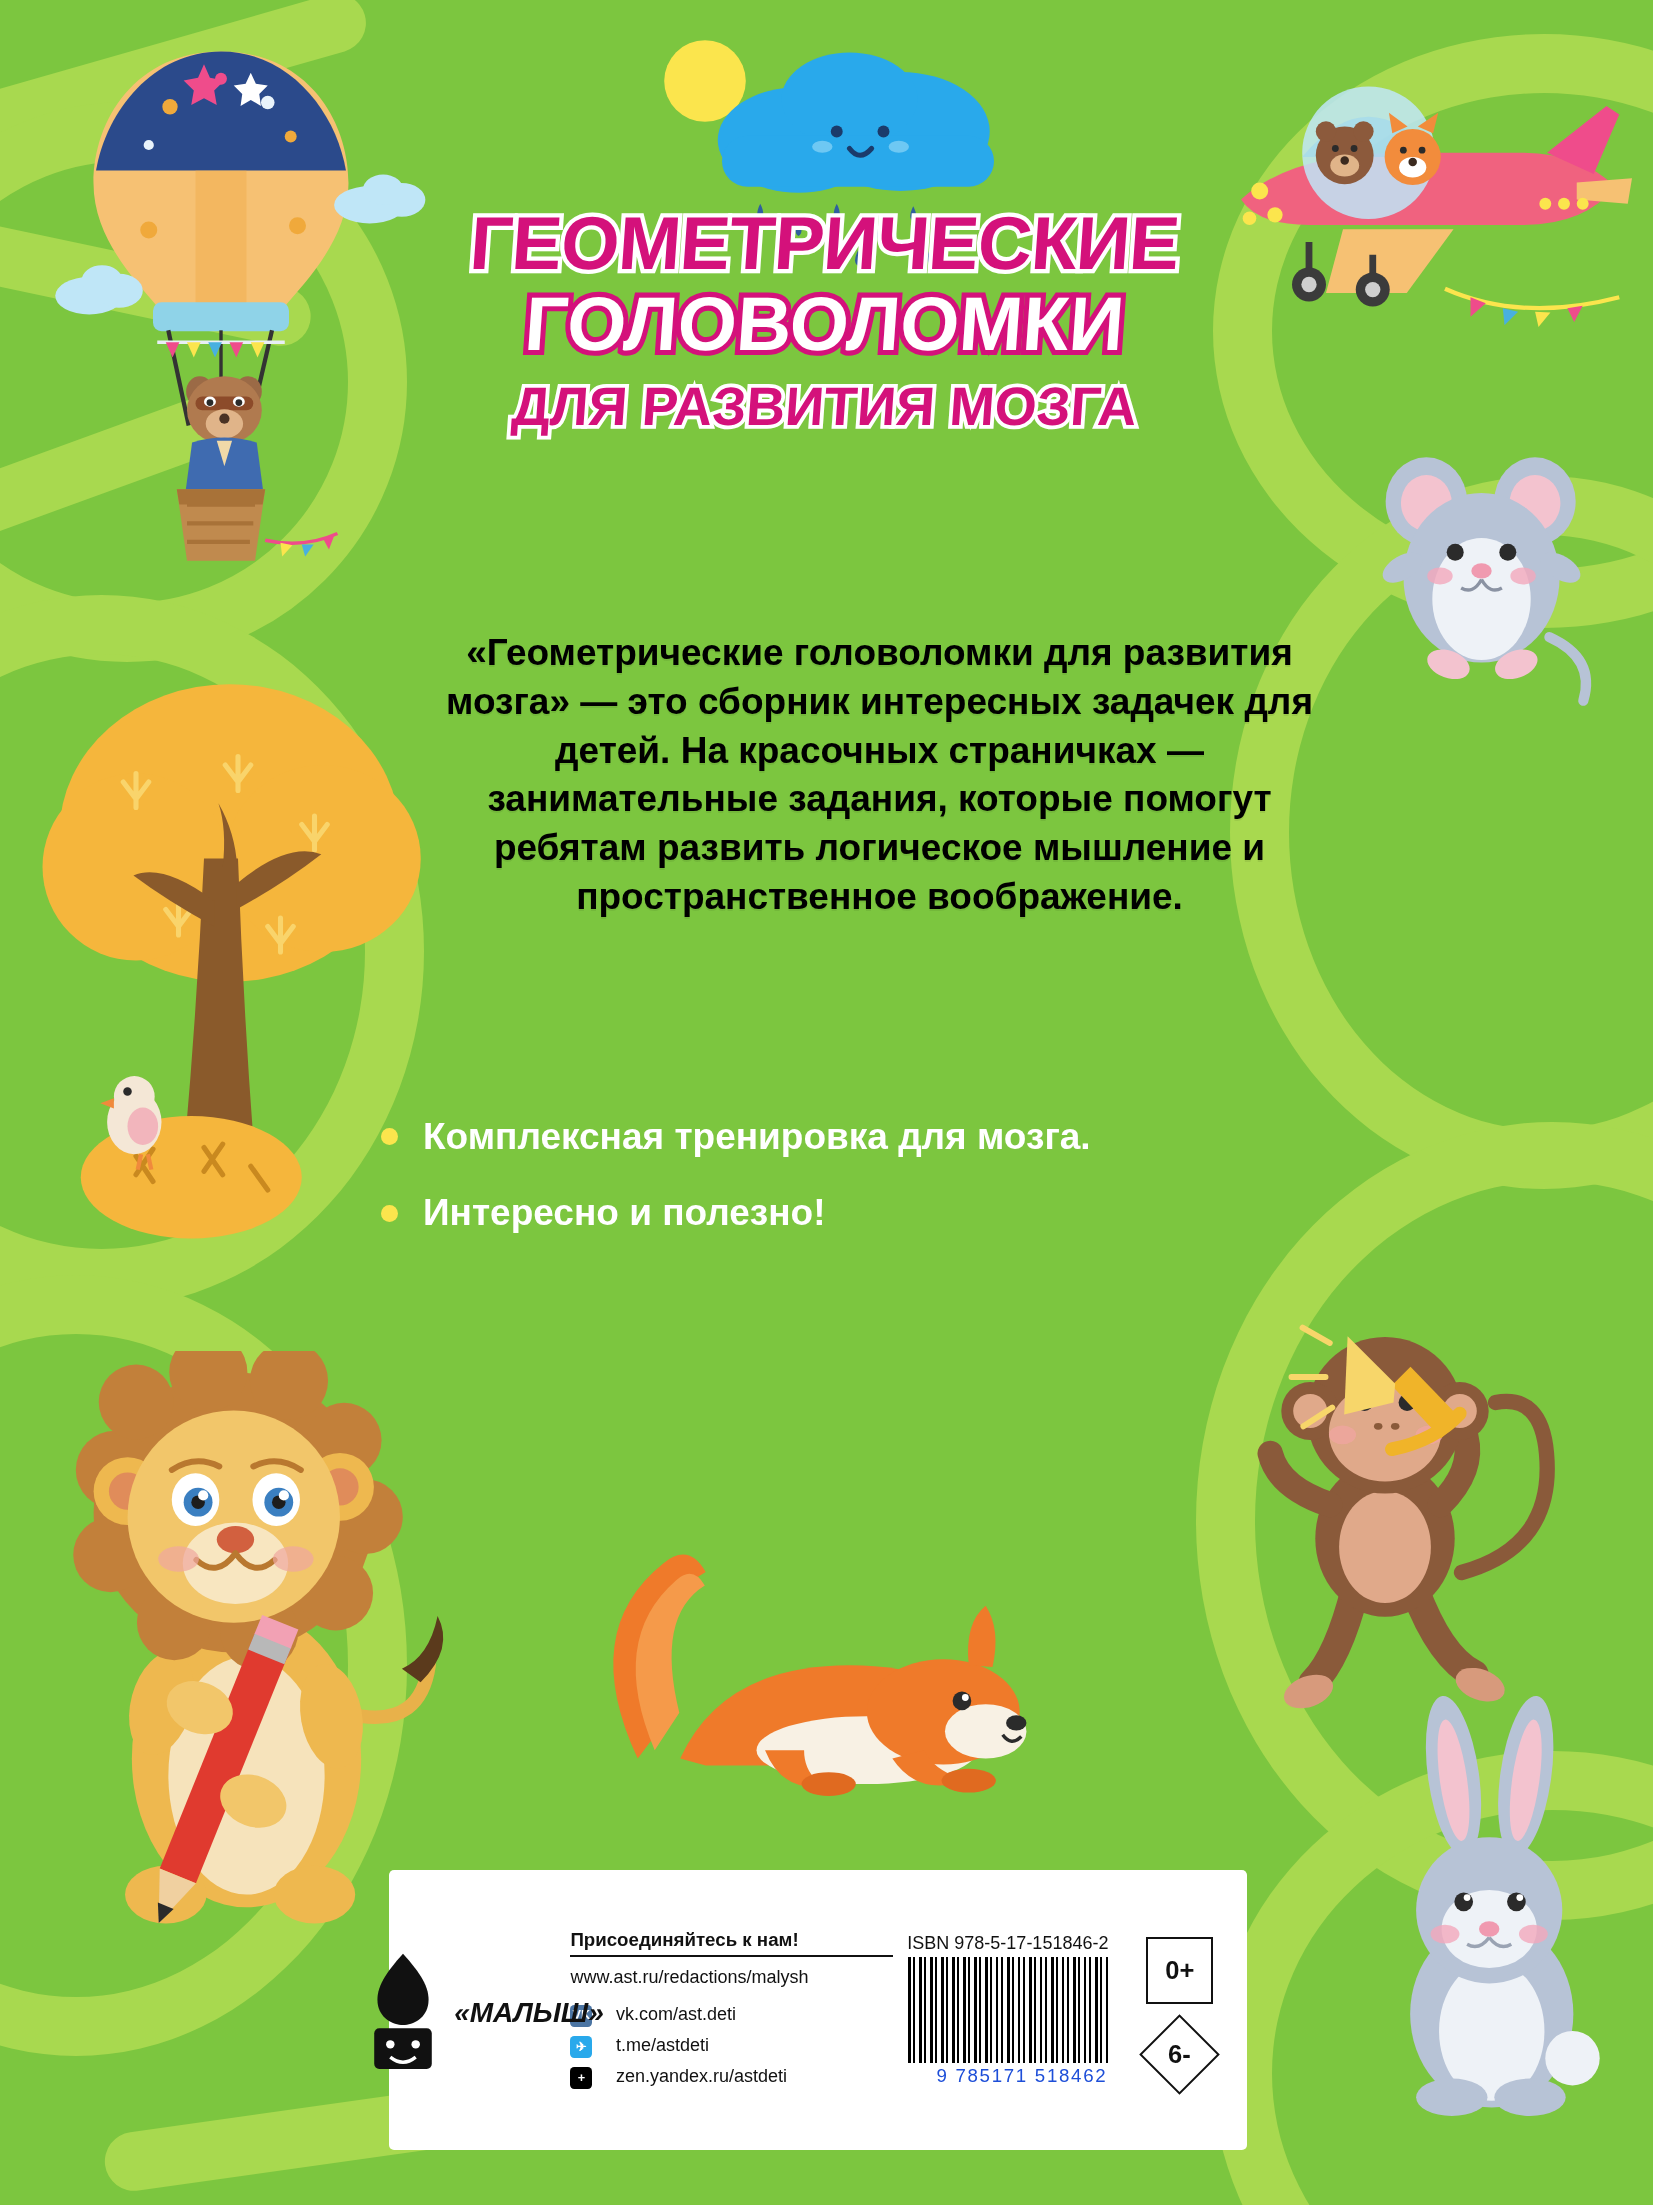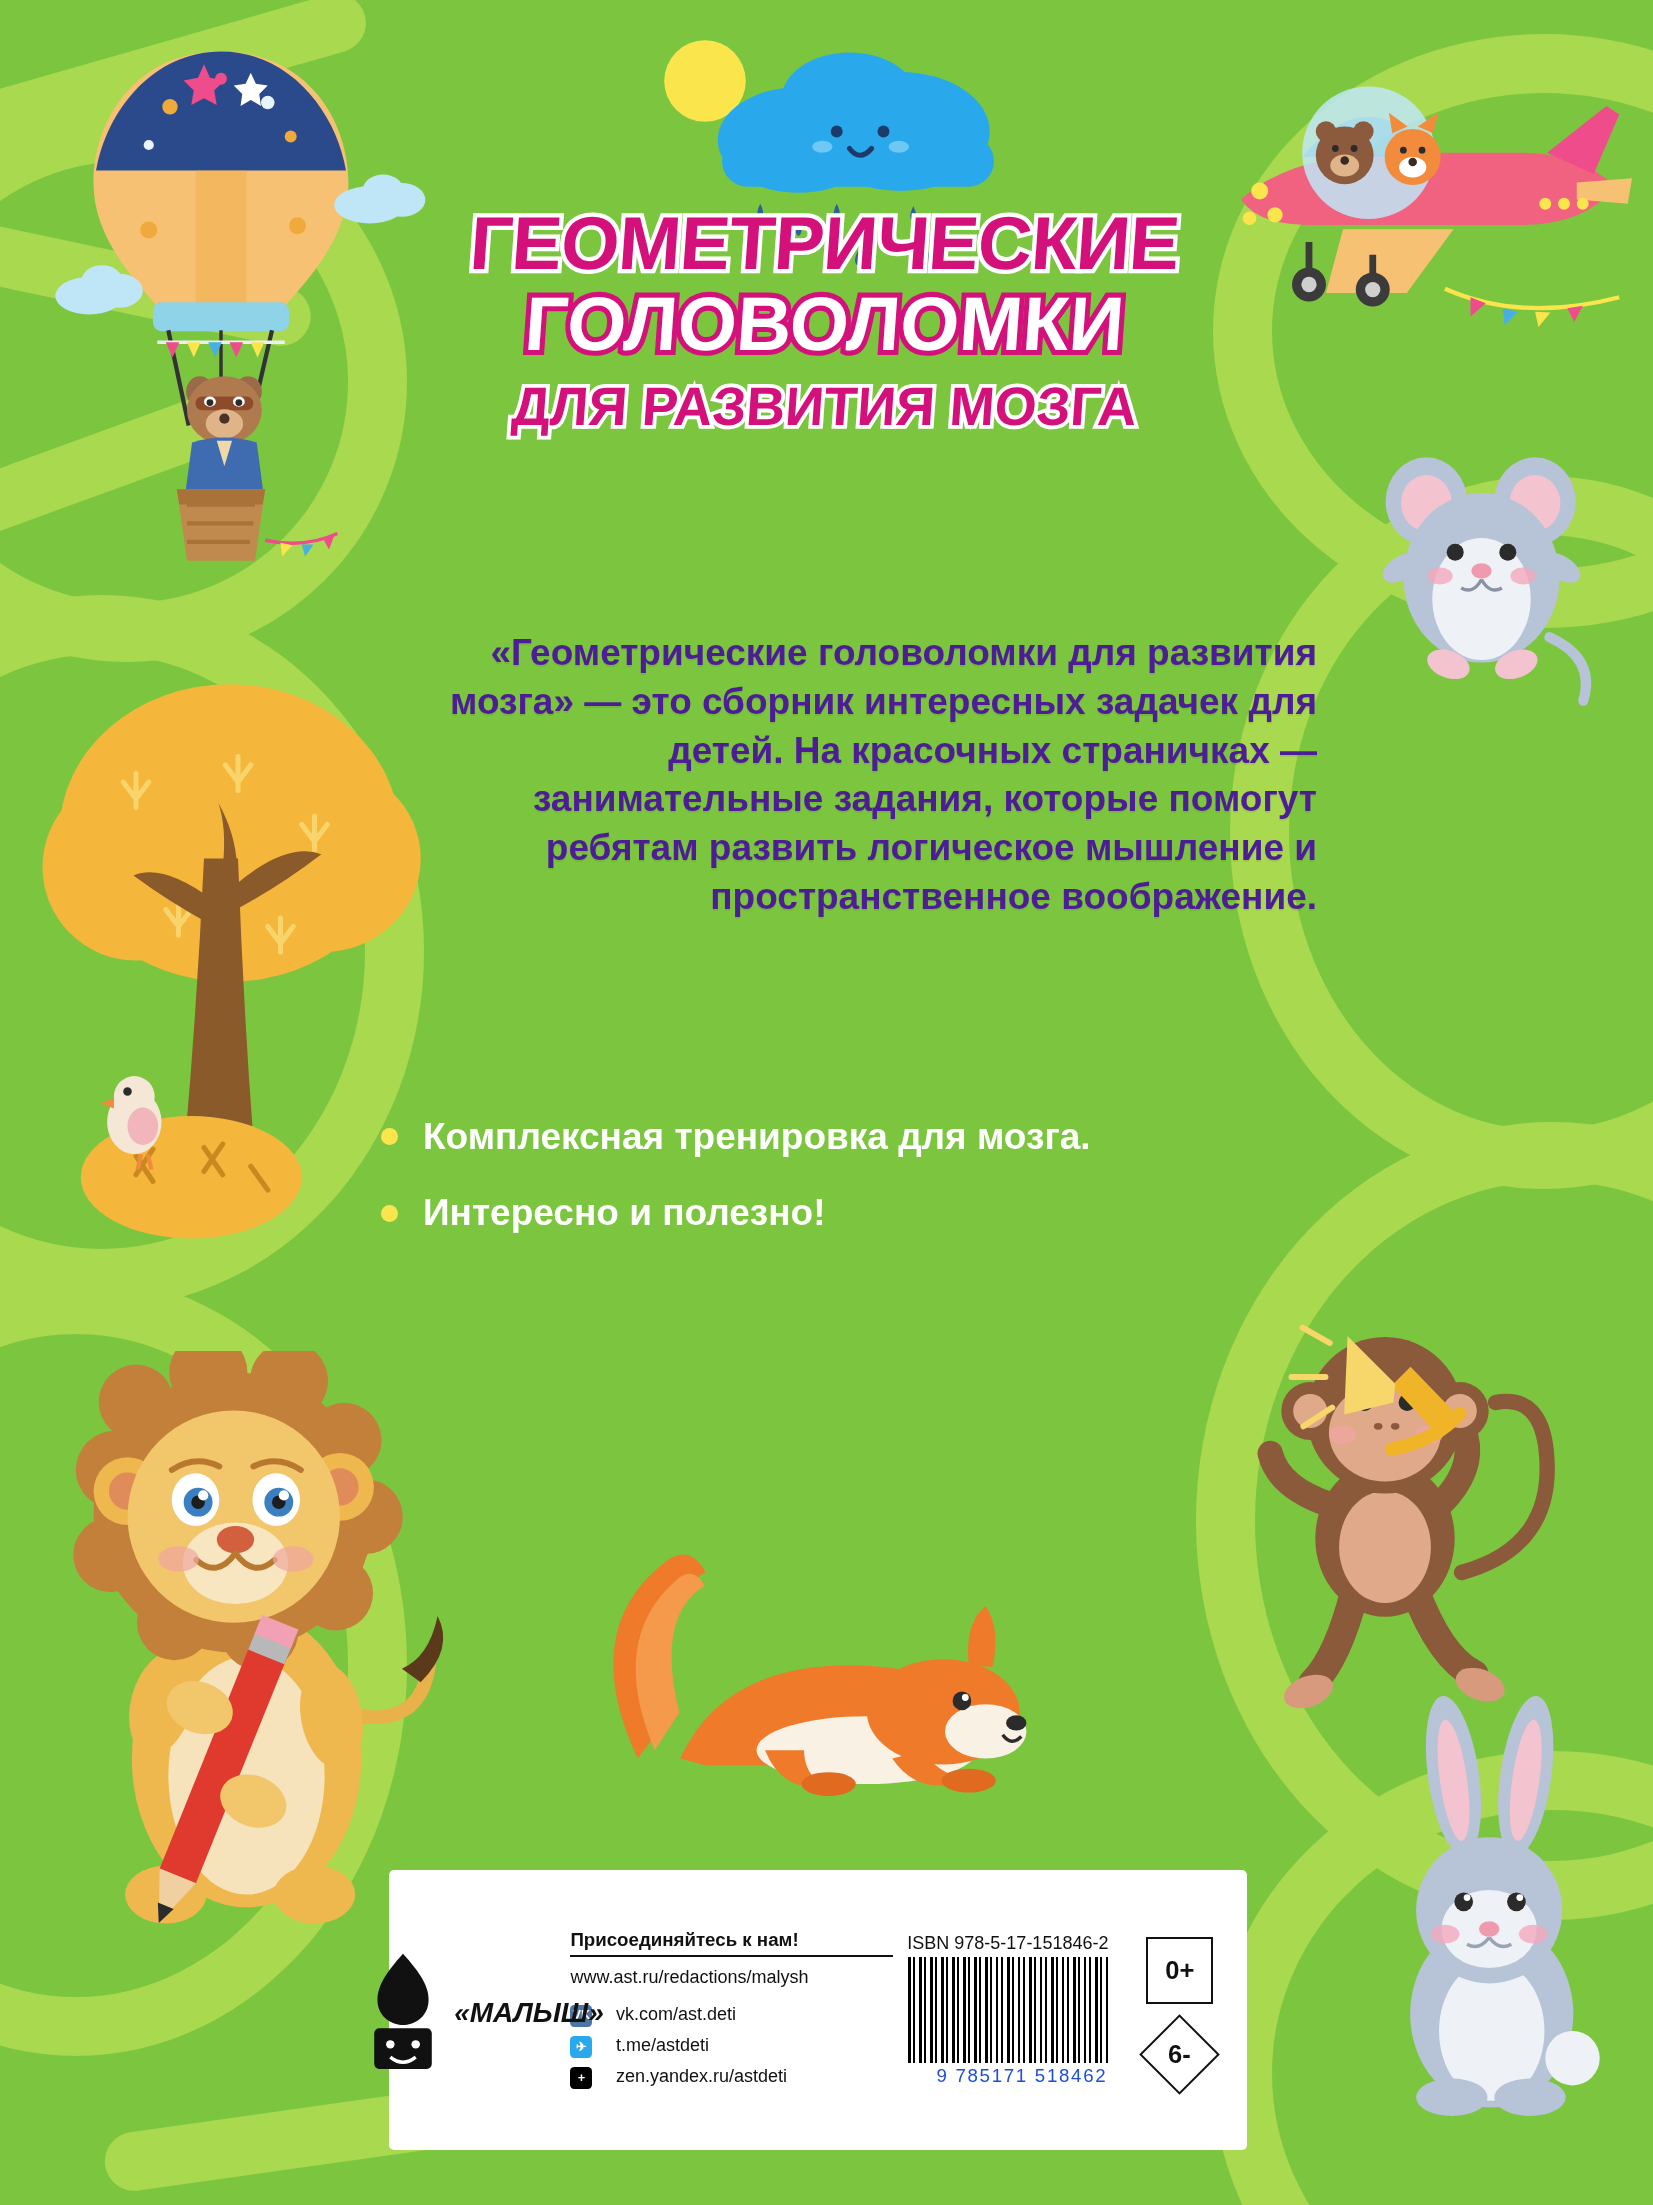--- a/index.html
+++ b/index.html
@@ -73,22 +73,22 @@
     paint-order: stroke fill;
     transform: skewX(-4deg);
   }
 
   
   .desc {
     position: absolute;
     left: 442px;
     top: 629px;
     width: 875px;
-    text-align: right;
-    color: #4c1d95;
+    text-align: center;
+    color: #000000;
     font-size: 37px;
     font-weight: bold;
     line-height: 1.32;
     z-index: 20;
     text-shadow: 0 1.7px 0 rgba(0,0,0,0.07);
   }
 
   
   .bullets {
     position: absolute;

